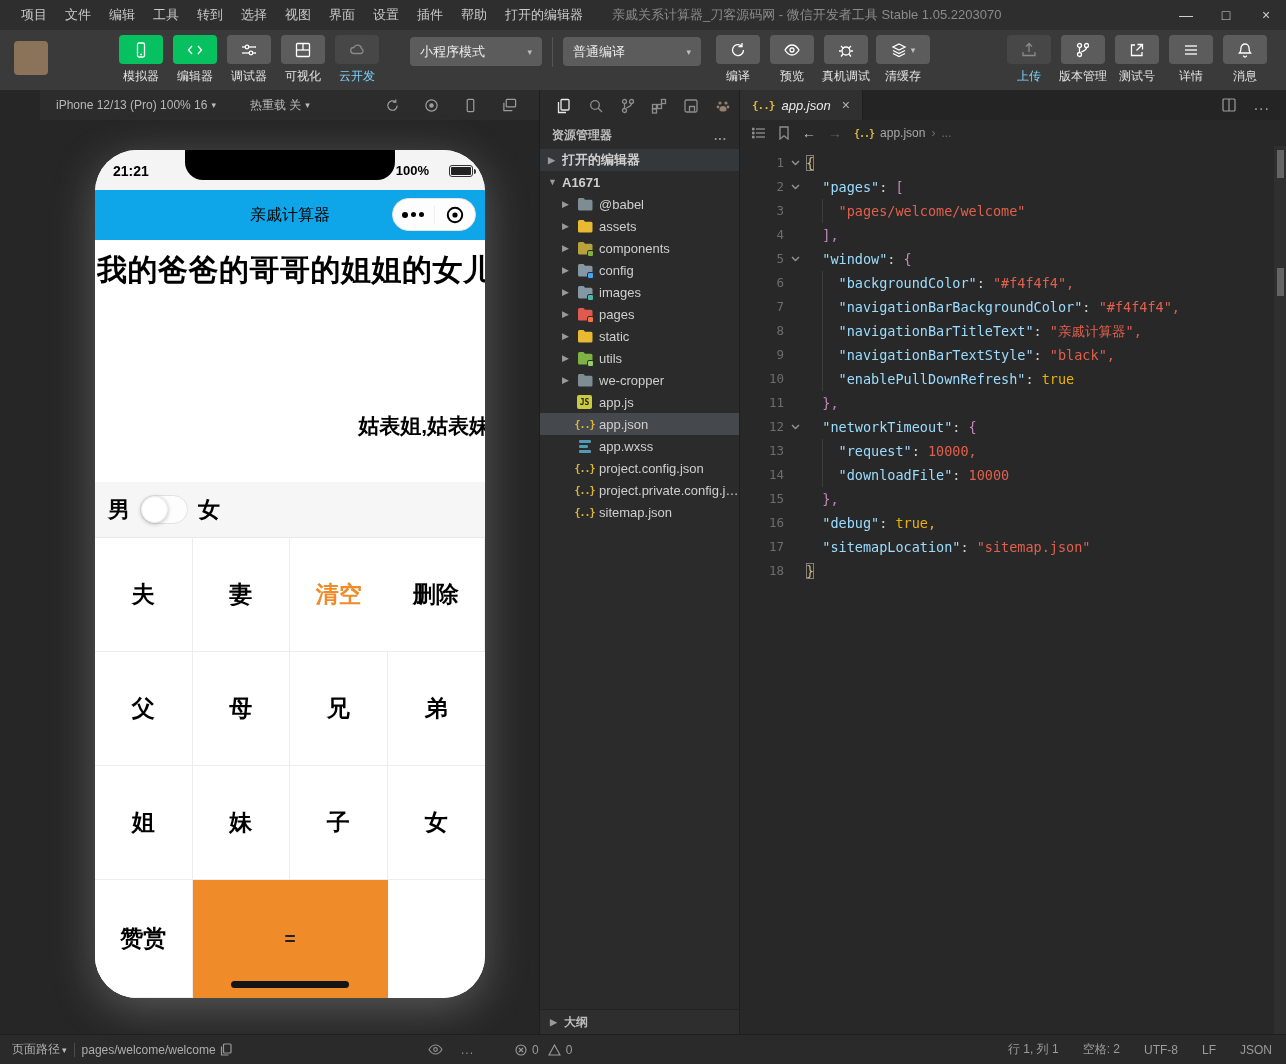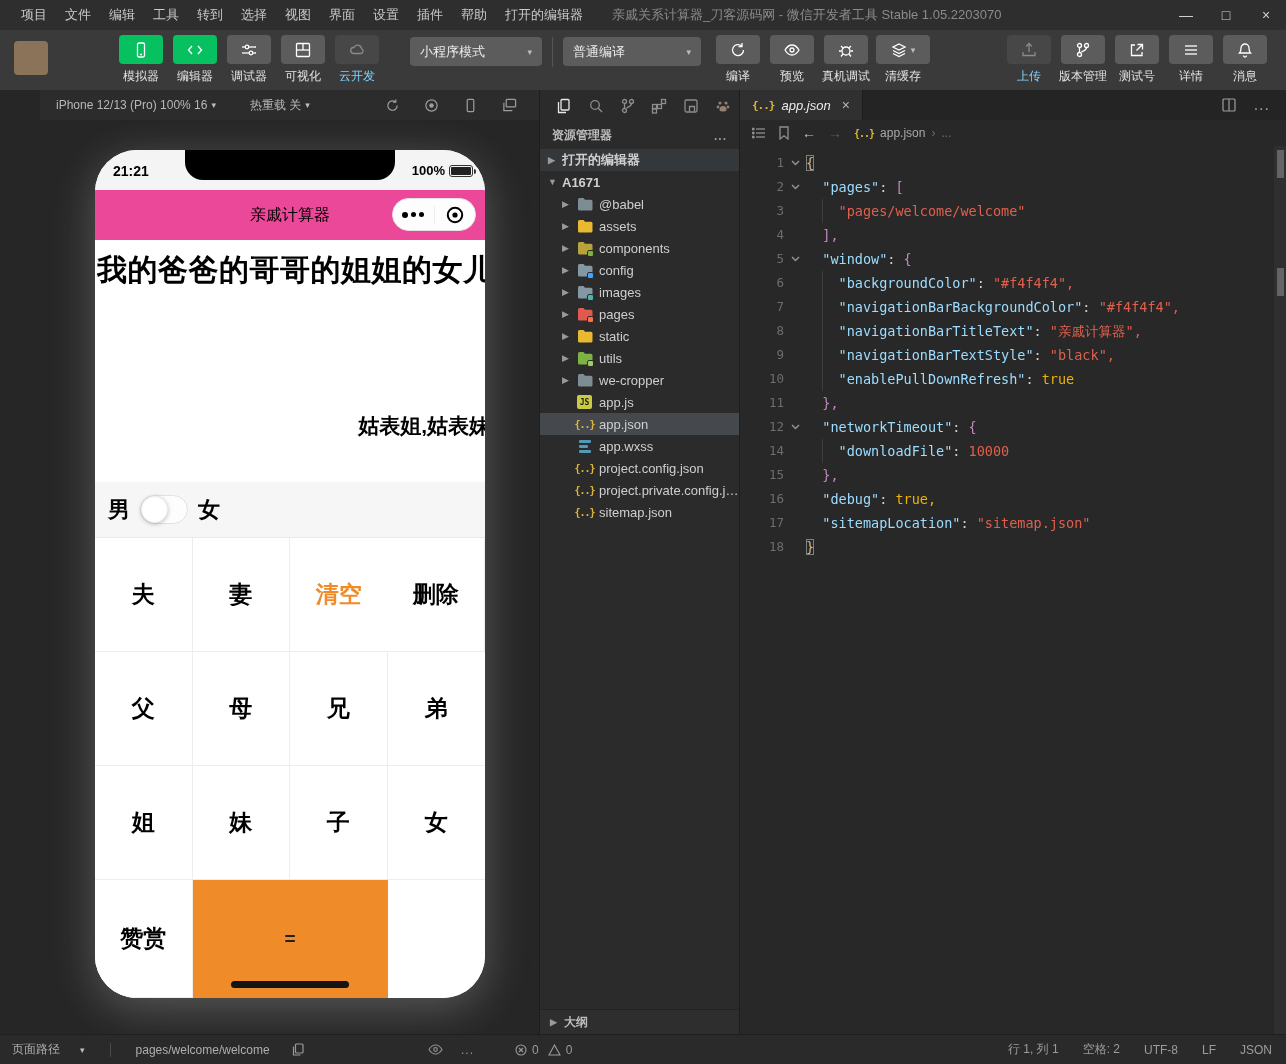--- a/index.html
+++ b/index.html
@@ -43,25 +43,25 @@
   .sim{ width:500px; flex:none; background:#262626; display:flex; flex-direction:column; border-right:1px solid #1e1e1e; }
   .sim-toolbar{ height:30px; background:#2c2c2c; display:flex; align-items:center; font-size:12px; color:#b8b8b8; padding:0 16px; flex:none; }
   .sim-tb-item{ display:flex; align-items:center; }
   .sim-icons{ margin-left:auto; display:flex; gap:24px; color:#9d9d9d; align-items:center; padding-right:6px; }
   .sim-body{ flex:1; position:relative; }
   .phone{ position:absolute; left:55px; top:30px; width:390px; height:848px; background:#fff;
           border-radius:42px; overflow:hidden; box-shadow:0 10px 45px rgba(210,210,210,.30); color:#000; }
   .p-status{ position:absolute; top:0; left:0; right:0; height:40px; background:#f4f4f4; }
   .p-time{ position:absolute; left:18px; top:13px; font-size:14px; font-weight:700; }
   .p-notch{ position:absolute; left:50%; transform:translateX(-50%); top:0; width:210px; height:30px; background:#000; border-radius:0 0 18px 18px; }
-  .p-batt{ position:absolute; right:12px; top:13px; display:flex; align-items:center; gap:4px; font-size:13px; font-weight:600; }
+  .p-batt{ position:absolute; right:12px; top:13px; display:flex; align-items:center; gap:20px; font-size:13px; font-weight:600; }
   .batt-ico{ position:relative; width:24px; height:12px; border:1.5px solid #333; border-radius:3px; }
   .batt-ico::before{ content:""; position:absolute; inset:1px; background:#222; border-radius:1px; }
   .batt-ico::after{ content:""; position:absolute; right:-4px; top:3px; width:2px; height:5px; background:#333; border-radius:0 2px 2px 0; }
-  .p-nav{ position:absolute; top:40px; left:0; right:0; height:50px; background:#ec4899; display:flex; align-items:center; justify-content:center; }
+  .p-nav{ position:absolute; top:40px; left:0; right:0; height:50px; background:#0ea5e9; display:flex; align-items:center; justify-content:center; }
   .p-nav-title{ font-size:16px; color:#000; }
   .capsule{ position:absolute; right:9px; top:8px; width:84px; height:33px; background:#fdfdfd; border:1px solid #e3e3e3;
             border-radius:17px; display:flex; align-items:center; }
   .cap-dots{ flex:1; display:flex; justify-content:center; gap:3px; }
   .cap-dots i{ width:5px; height:5px; border-radius:50%; background:#000; }
   .cap-dots i:first-child{ width:6px; height:6px; }
   .cap-div{ width:1px; height:18px; background:#ededed; }
   .cap-target{ flex:1; display:flex; justify-content:center; }
   .p-query{ position:absolute; top:100px; left:2px; right:0; font-size:30px; font-weight:700; white-space:nowrap; overflow:hidden; letter-spacing:.5px; }
   .p-result{ position:absolute; top:262px; right:-5px; font-size:21px; font-weight:700; white-space:nowrap; }
@@ -124,21 +124,21 @@
   .ltext{ white-space:pre; position:relative; }
   .guide{ position:absolute; left:2ch; top:0; bottom:0; border-left:1px solid #3d3d3d; }
   .key{ color:#9cdcfe; } .str{ color:#e0604d; } .num{ color:#e0604d; } .bool{ color:#eab308; }
   .punct{ color:#cfcfcf; } .b1{ color:#d7ba7d; } .b2{ color:#c586c0; }
   .match{ outline:1px solid #808080; outline-offset:-1px; }
   .ruler{ position:absolute; top:0; right:0; bottom:0; width:12px; background:#2f2f2f; }
   .ruler i{ position:absolute; right:2px; width:7px; height:28px; background:#8f8f8f; opacity:.55; }
   
   .bottombar{ position:absolute; left:0; right:0; bottom:0; height:30px; background:#2a2a2a; border-top:1px solid #1f1f1f;
               display:flex; align-items:center; font-size:12px; color:#aeaeae; }
-  .bb-left{ width:500px; flex:none; display:flex; align-items:center; padding:0 12px; gap:22px; }
+  .bb-left{ width:500px; flex:none; display:flex; align-items:center; padding:0 12px; gap:4px; }
   .bb-div{ width:1px; height:14px; background:#4a4a4a; margin:0 3px; }
   .bb-left-icons{ margin-left:auto; display:flex; gap:18px; color:#8f8f8f; align-items:center; padding-right:14px; }
   .bb-mid{ width:200px; flex:none; display:flex; align-items:center; padding:0 15px; gap:5px; color:#9c9c9c; }
   .bb-right{ flex:1; display:flex; justify-content:flex-end; align-items:center; gap:24px; padding-right:14px; color:#9c9c9c; }
   :root{ --orange:#ef8b28; }
   svg{ display:block; }
 </style>
 </head>
 <body>
 
@@ -719,20 +719,25 @@
           <div class="cl">
             <span class="lnum">12</span>
             <span class="fold">
               <svg width="9" height="6" viewBox="0 0 9 6" fill="none" stroke="currentColor" stroke-width="1.4">
                 <polyline points="1,1 4.5,4.5 8,1"></polyline>
               </svg>
             </span>
             <span class="ltext">  <span class="key">"networkTimeout"</span><span class="punct">: </span><span class="b2">{</span></span>
           </div>
           <div class="cl">
+            <span class="lnum">13</span>
+            <span class="fold"></span>
+            <span class="ltext"><span class="guide"></span>    <span class="key">"request"</span><span class="punct">: </span><span class="num">10000,</span></span>
+          </div>
+          <div class="cl">
             <span class="lnum">14</span>
             <span class="fold"></span>
             <span class="ltext"><span class="guide"></span>    <span class="key">"downloadFile"</span><span class="punct">: </span><span class="num">10000</span></span>
           </div>
           <div class="cl">
             <span class="lnum">15</span>
             <span class="fold"></span>
             <span class="ltext">  <span class="b2">},</span></span>
           </div>
           <div class="cl">

